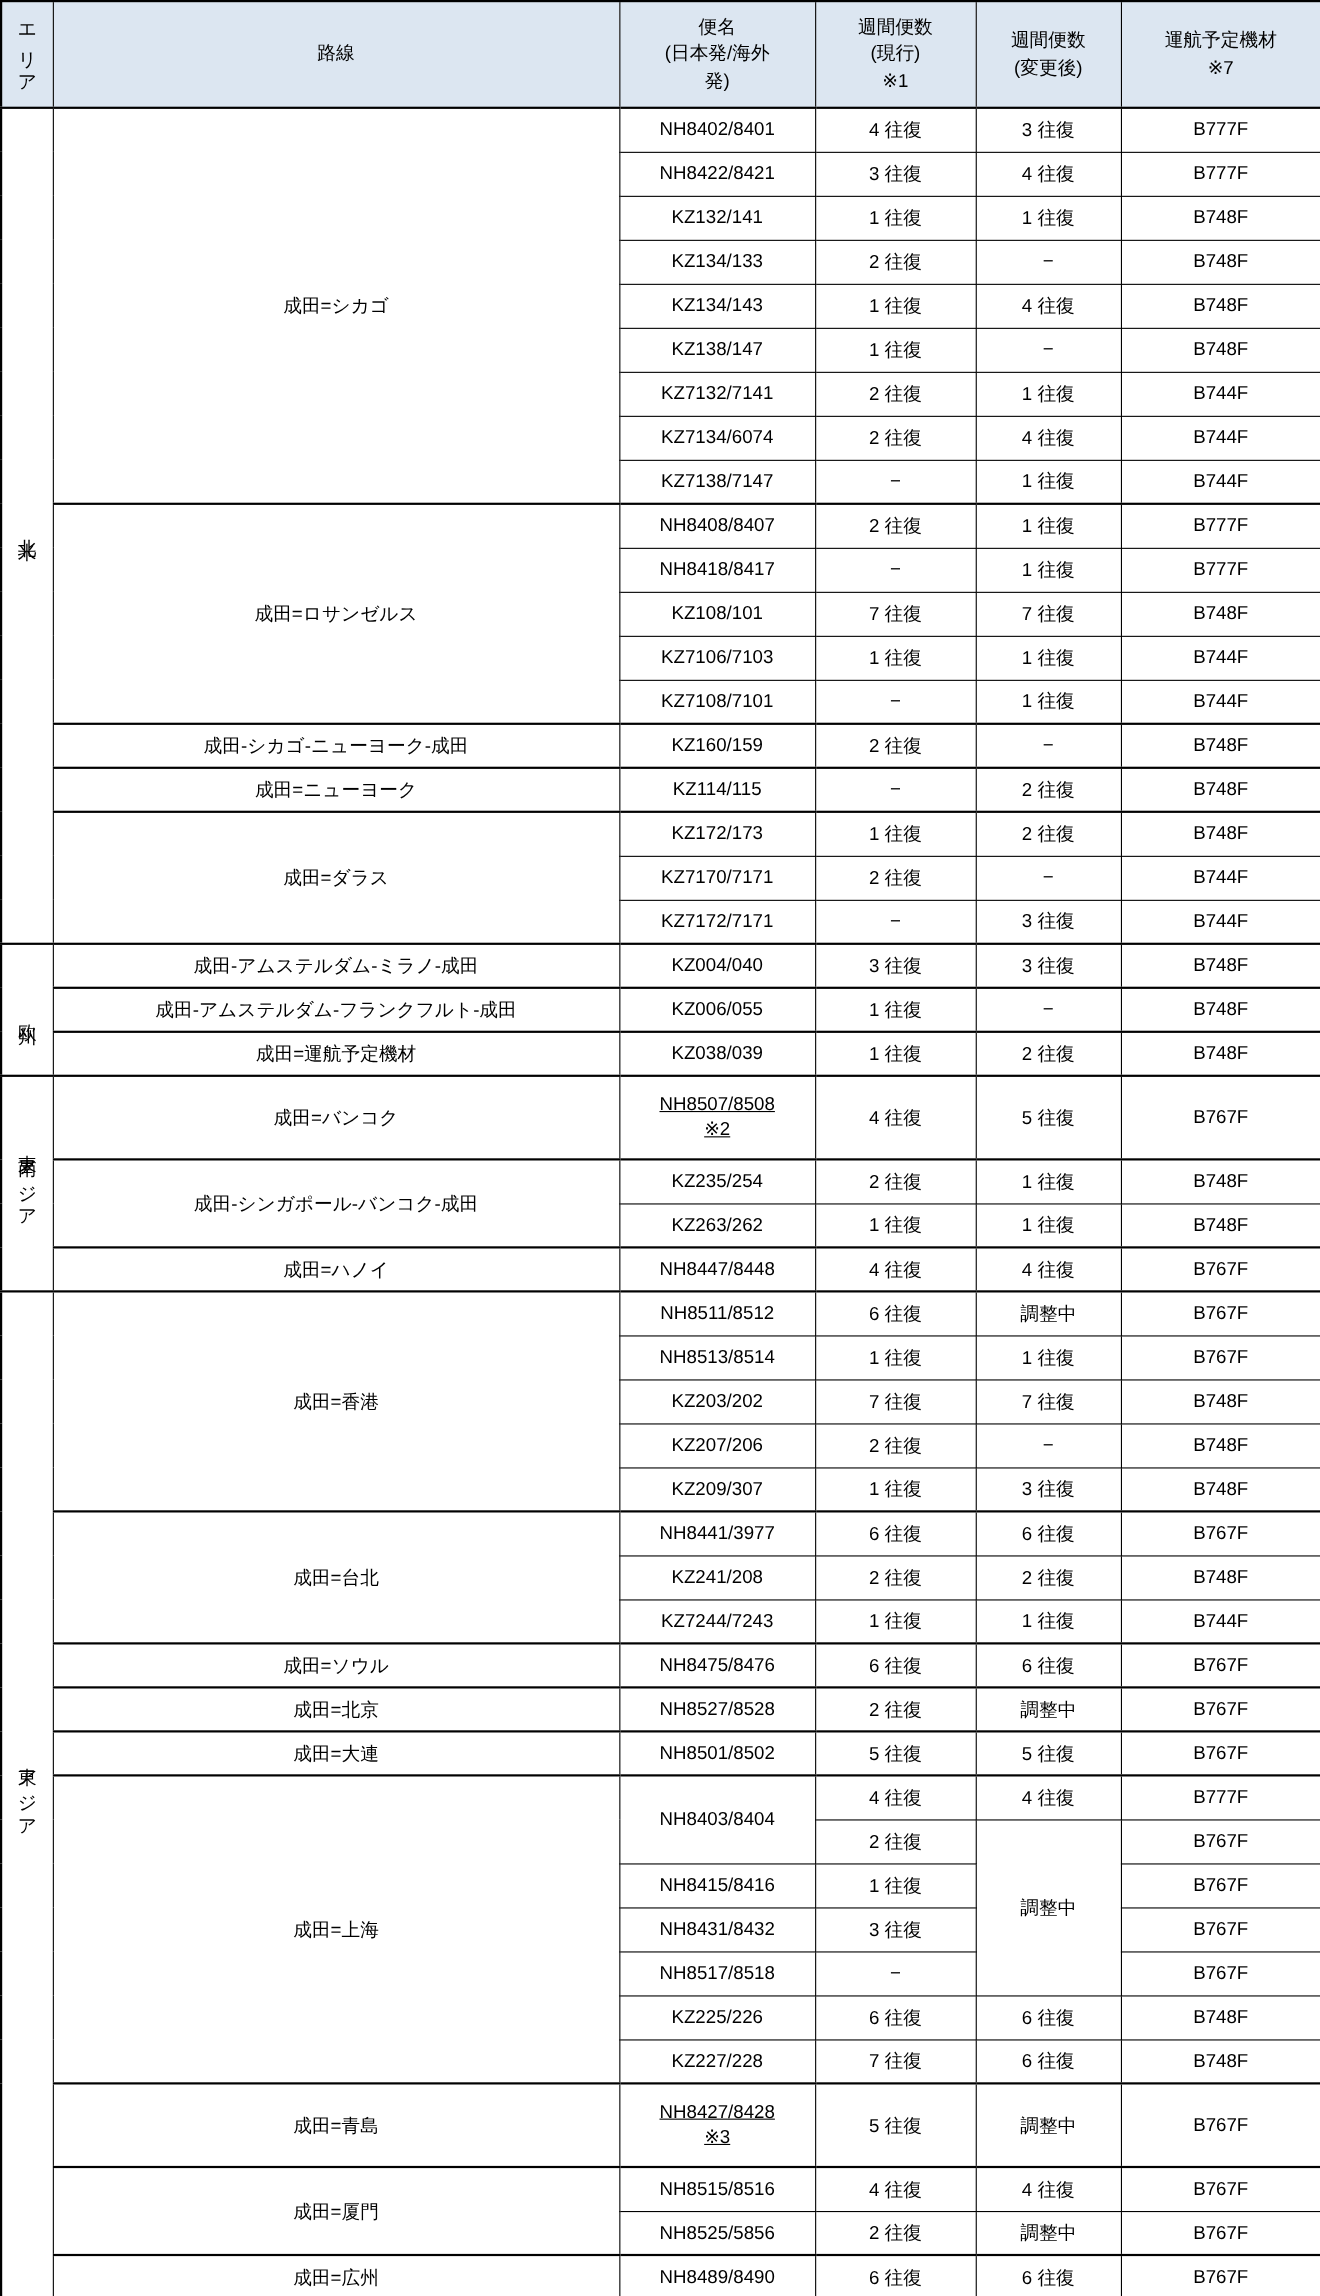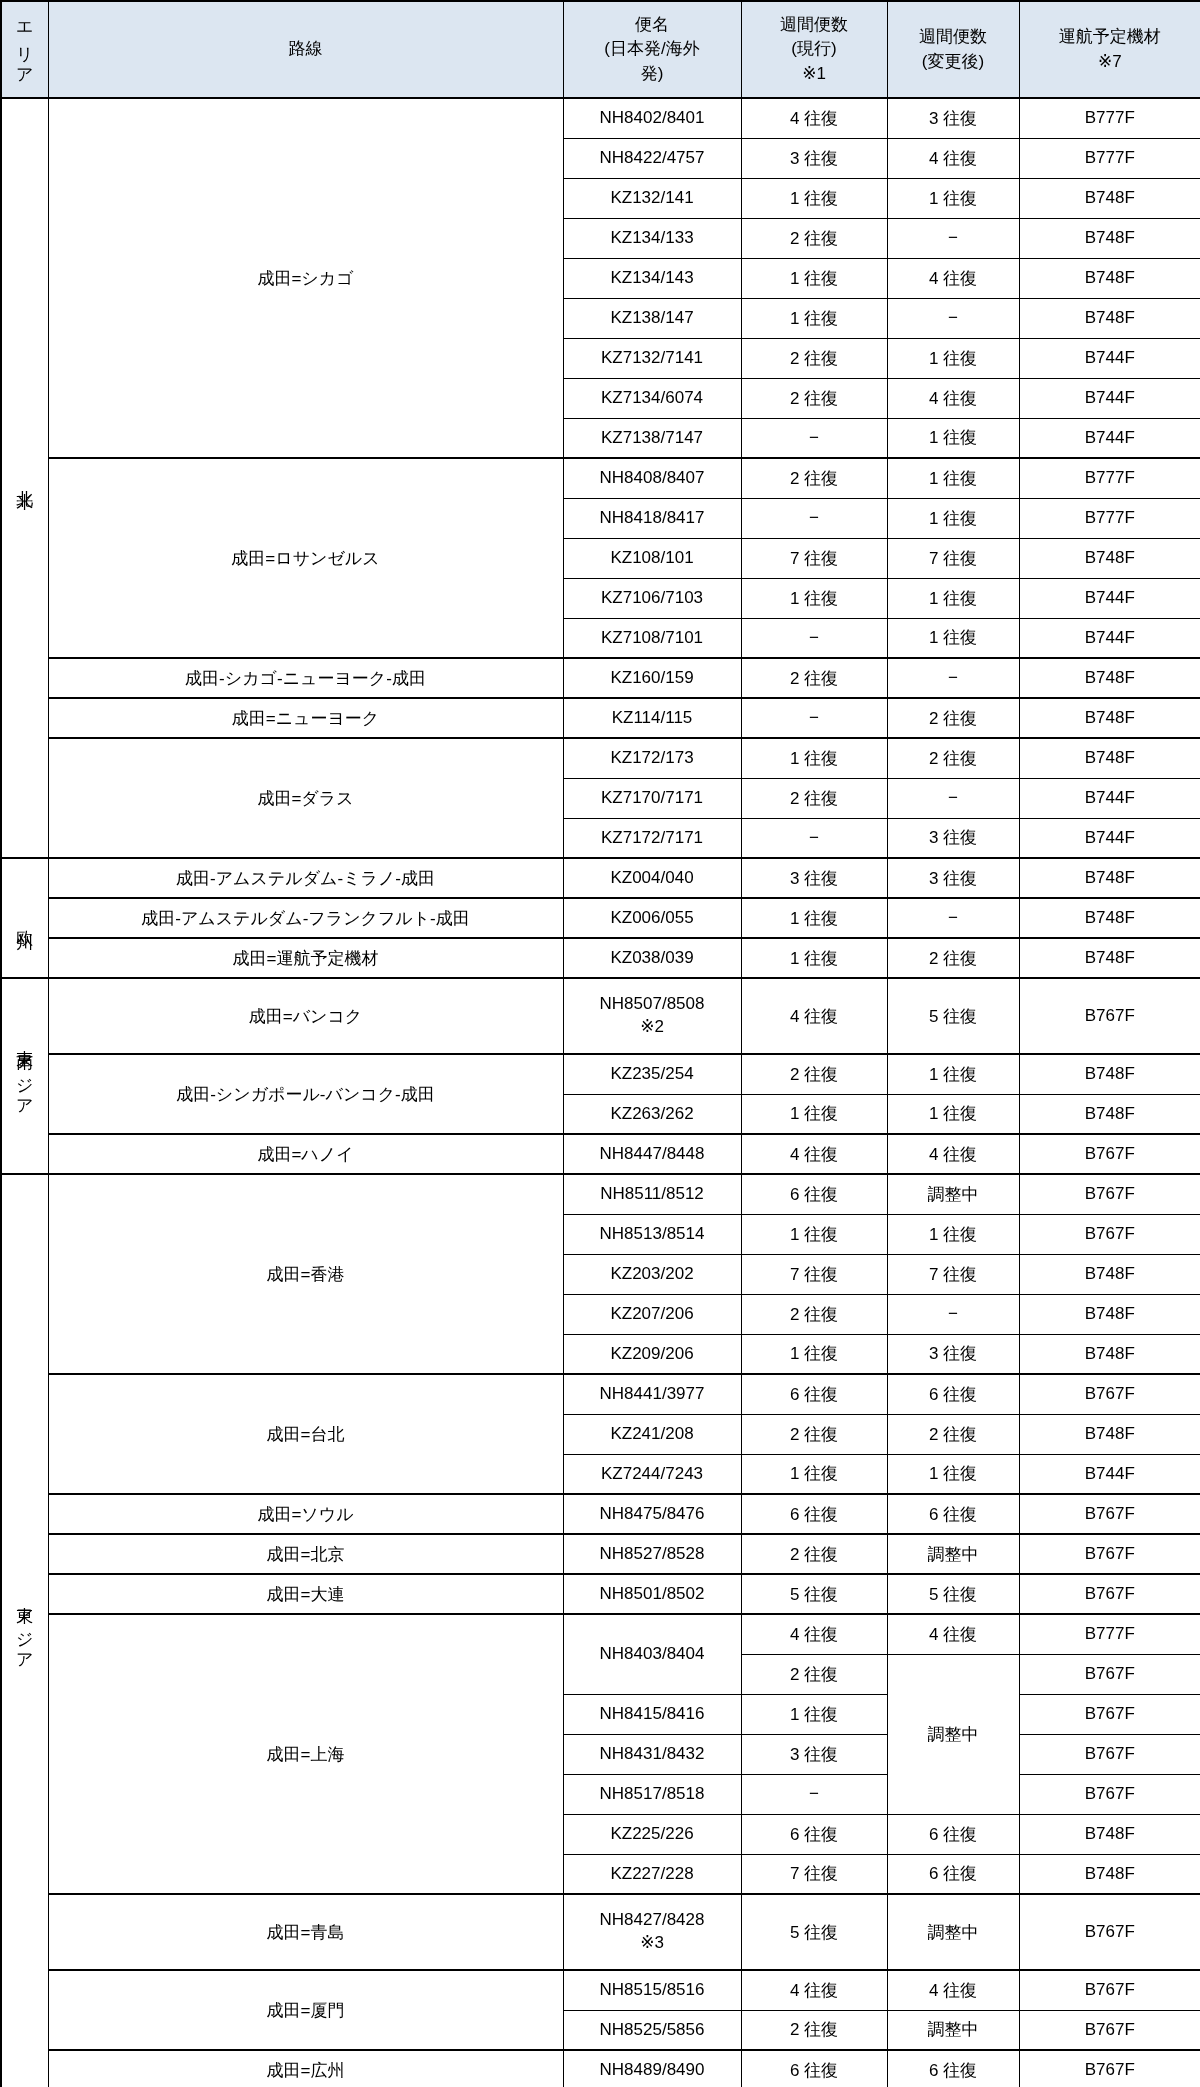--- a/index.html
+++ b/index.html
@@ -23,21 +23,21 @@
   .sched thead th {
     background: var(--header-bg);
     border-bottom: 2px solid var(--border-c);
     height: 95px;
     white-space: pre-line;
     line-height: 1.45;
   }
   .sched tbody tr { height: 40px; }
   .sched tbody tr.tall { height: 76px; }
   .sched tbody tr.group-start > td { border-top: 2px solid var(--border-c); }
-  .pre { white-space: pre-line; line-height: 1.35; }
+  .pre { white-space: pre-line; line-height: 1.35; text-decoration: underline; }
   .v {
     writing-mode: vertical-rl;
     text-orientation: upright;
     letter-spacing: 3px;
     line-height: 1;
     display: inline-block;
   }
 </style>
 </head>
 <body>
@@ -70,21 +70,21 @@
   <tbody>
       <tr class="group-start">
         <td rowspan="19"><span class="v">北米</span></td>
         <td rowspan="9">成田=シカゴ</td>
         <td>NH8402/8401</td>
         <td>4 往復</td>
         <td>3 往復</td>
         <td>B777F</td>
       </tr>
       <tr>
-        <td>NH8422/4757</td>
+        <td>NH8422/8421</td>
         <td>3 往復</td>
         <td>4 往復</td>
         <td>B777F</td>
       </tr>
       <tr>
         <td>KZ132/141</td>
         <td>1 往復</td>
         <td>1 往復</td>
         <td>B748F</td>
       </tr>
@@ -259,21 +259,21 @@
         <td>7 往復</td>
         <td>B748F</td>
       </tr>
       <tr>
         <td>KZ207/206</td>
         <td>2 往復</td>
         <td>−</td>
         <td>B748F</td>
       </tr>
       <tr>
-        <td>KZ209/206</td>
+        <td>KZ209/307</td>
         <td>1 往復</td>
         <td>3 往復</td>
         <td>B748F</td>
       </tr>
       <tr class="group-start">
         <td rowspan="3">成田=台北</td>
         <td>NH8441/3977</td>
         <td>6 往復</td>
         <td>6 往復</td>
         <td>B767F</td>

